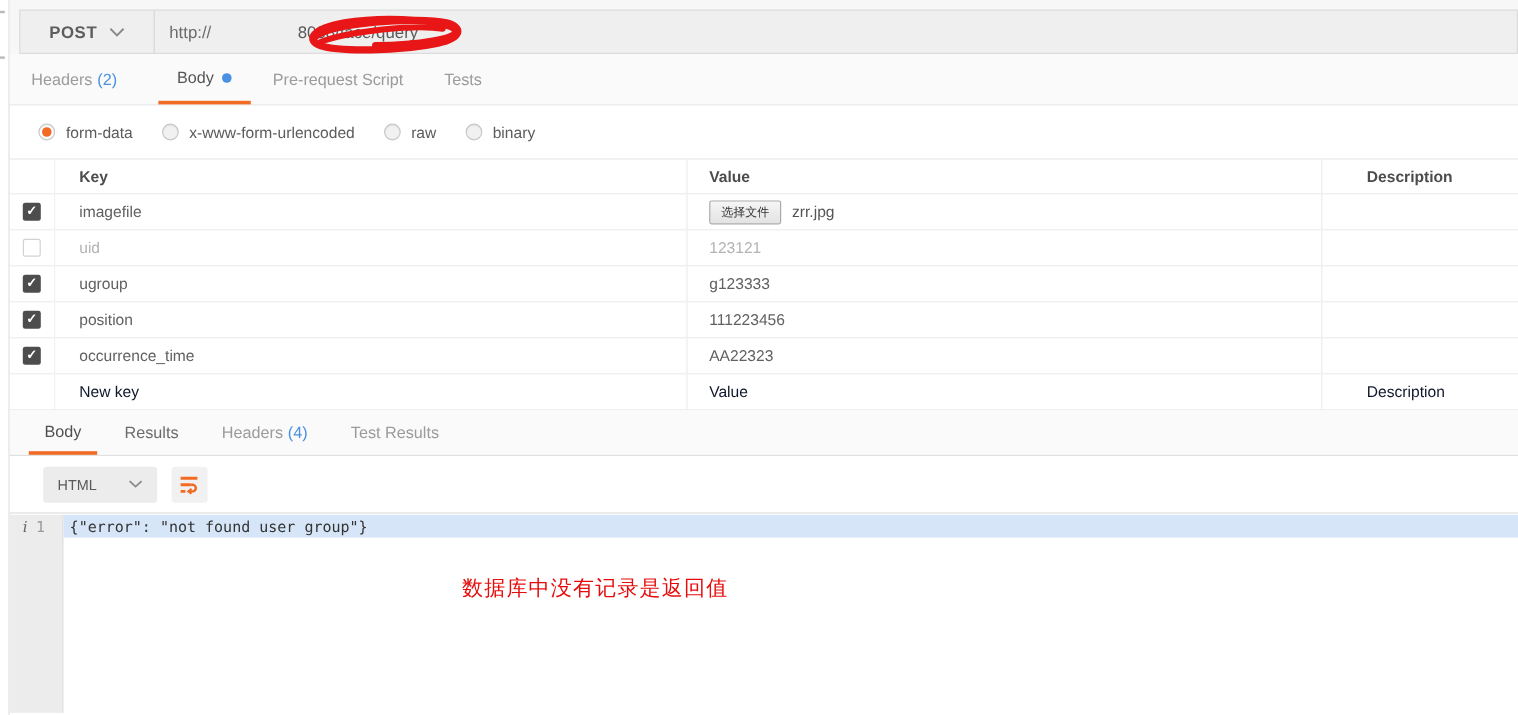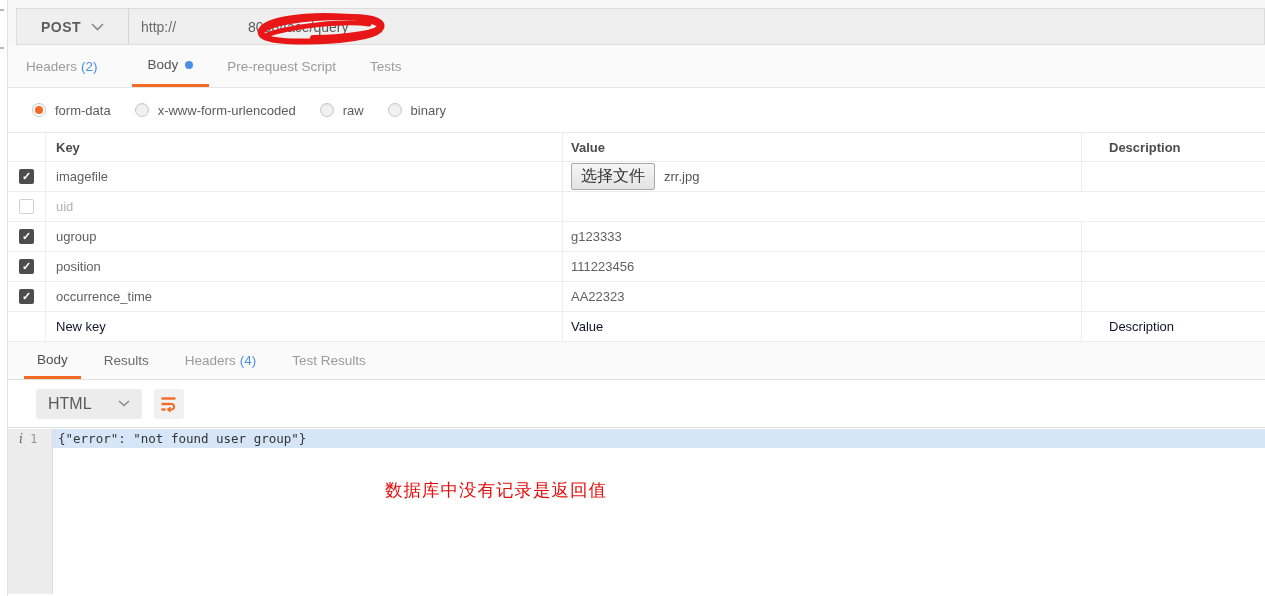--- a/index.html
+++ b/index.html
@@ -33,47 +33,47 @@
 
   
   .radio-row { height:44px; background:#fff; display:flex; align-items:center; padding-left:24px; font-size:13px; color:#5c5c5c; }
   .radio-opt { display:flex; align-items:center; margin-right:24px; cursor:pointer; }
   .radio-circle { width:14px; height:14px; border-radius:50%; border:1px solid #c8c8c8; background:#f1f1f1; margin-right:9px; position:relative; box-shadow:inset 0 1px 1px rgba(0,0,0,.06); }
   .radio-circle.sel { background:#fff; }
   .radio-circle.sel::after { content:""; position:absolute; left:2px; top:2px; width:8px; height:8px; border-radius:50%; background:#f26b24; }
 
   
   .ptable { width:100%; font-size:13px; }
-  .prow { display:flex; height:30px; border-bottom:1px solid #ededed; }
+  .prow { display:flex; height:30px; border-bottom:1px solid #ededed;gap:10px; }
   .prow.header { border-top:1px solid #e8e8e8; font-weight:bold; color:#4c4c4c; }
   .col-check { width:38px; height:100%; display:flex; align-items:center; justify-content:center; border-right:1px solid #f0f0f0; }
   .col-key { width:517px; height:100%; display:flex; align-items:center; padding-left:10px; border-right:1px solid #ededed; }
   .col-val { width:519px; height:100%; display:flex; align-items:center; padding-left:8px; border-right:1px solid #ededed; }
   .col-desc { flex:1; height:100%; display:flex; align-items:center; padding-left:8px;margin-left:19px; }
   .prow .cell-text { color:#616161; }
   .prow.disabled .cell-text { color:#b3b3b3; }
   .placeholder { color:#0f172a; }
   .cbox { width:15px; height:15px; border-radius:2px; cursor:pointer; }
   .cbox.on { background:#4d4d4d; color:#fff; font-size:11px; line-height:15px; text-align:center; font-weight:bold; }
   .cbox.off { background:#fff; border:1px solid #d2d2d2; }
-  .file-btn { font-size:16px; color:#333; background:linear-gradient(#f5f5f5,#e3e3e3); border:1px solid #a9a9a9; border-radius:2px; padding:2px 9px; cursor:pointer; }
+  .file-btn { font-size:10px; color:#333; background:linear-gradient(#f5f5f5,#e3e3e3); border:1px solid #a9a9a9; border-radius:2px; padding:2px 9px; cursor:pointer; }
   .file-name { margin-left:9px; color:#555; }
 
   
   .resp-tabs { height:38px; background:#fafafa; border-bottom:1px solid #e0e0e0; display:flex; align-items:stretch; padding-left:16px; font-size:13.5px; }
   .resp-tabs .tab { display:flex; align-items:center; margin-right:36px; color:#9b9b9b; cursor:pointer; }
   .resp-tabs .tab.active { color:#4f4f4f; padding:0 13px; border-bottom:3px solid #f26b24; margin-right:23px; }
   .resp-tabs .tab.plain { color:#6b6b6b; }
 
   
   .resp-toolbar { height:47px; background:#fff; display:flex; align-items:center; padding-left:16px; }
   .seg { display:flex; height:30px; background:#f6f6f6; border:1px solid #e1e1e1; border-radius:4px; overflow:hidden; }
   .seg .seg-item { display:flex; align-items:center; padding:0 18px; font-size:13px; color:#ababab; cursor:pointer; }
   .seg .seg-item.active { color:#474747; }
-  .lang-select { height:30px; margin-left:12px; background:#ececec; border-radius:3px; display:flex; align-items:center; padding:0 12px; gap:26px; font-size:16px; color:#5a5a5a; cursor:pointer; }
+  .lang-select { height:30px; margin-left:12px; background:#ececec; border-radius:3px; display:flex; align-items:center; padding:0 12px; gap:26px; font-size:12px; color:#5a5a5a; cursor:pointer; }
   .wrap-btn { height:30px; width:30px; margin-left:12px; background:#f1f1f1; border-radius:3px; display:flex; align-items:center; justify-content:center; cursor:pointer; }
 
   
   .editor { position:relative; height:166px; border-top:1px solid #dedede; font-family:"DejaVu Sans Mono","Liberation Mono",monospace; font-size:12.5px; }
   .gutter { position:absolute; left:0; top:1px; width:45px; height:165px; background:#ececec; border-right:1px solid #dcdcdc; }
   .gutter-line { height:19px; display:flex; align-items:center; }
   .gutter-i { font-style:italic; color:#666; margin-left:11px; font-family:"DejaVu Serif", serif; }
   .gutter-num { color:#9a9a9a; margin-left:7px; }
   .code-area { position:absolute; left:45px; top:1px; right:0; height:165px; background:#fff; }
   .code-line { height:19px; line-height:19px; background:#d6e6f8; color:#333; padding-left:5px; white-space:pre; }
@@ -169,20 +169,23 @@
         <div class="col-desc"></div>
       </div>
 
       <div class="prow disabled">
         <div class="col-check">
             <span class="cbox off"></span>
           </div>
         <div class="col-key">
             <span class="cell-text">uid</span>
           </div>
+        <div class="col-val">
+            <span class="cell-text">123121</span>
+          </div>
         <div class="col-desc"></div>
       </div>
 
       <div class="prow">
         <div class="col-check">
             <span class="cbox on">✓</span>
           </div>
         <div class="col-key">
             <span class="cell-text">ugroup</span>
           </div>

